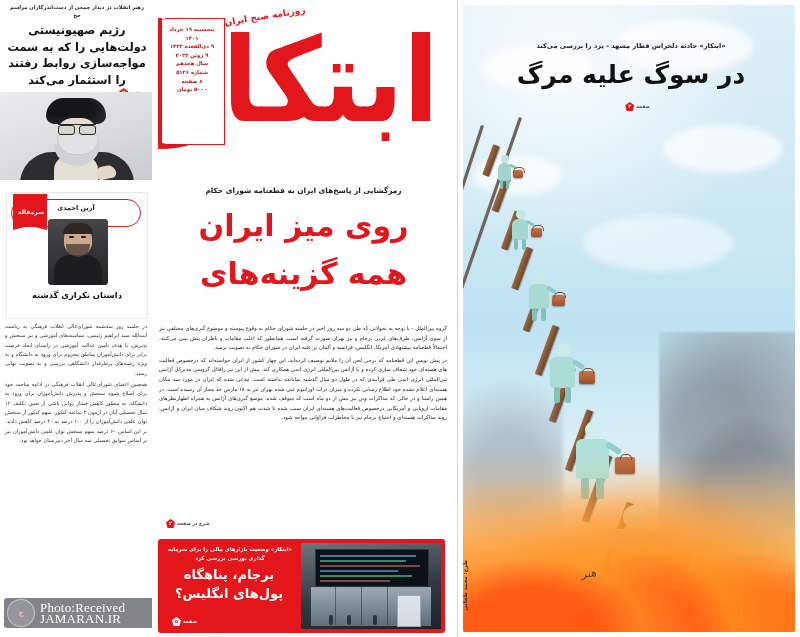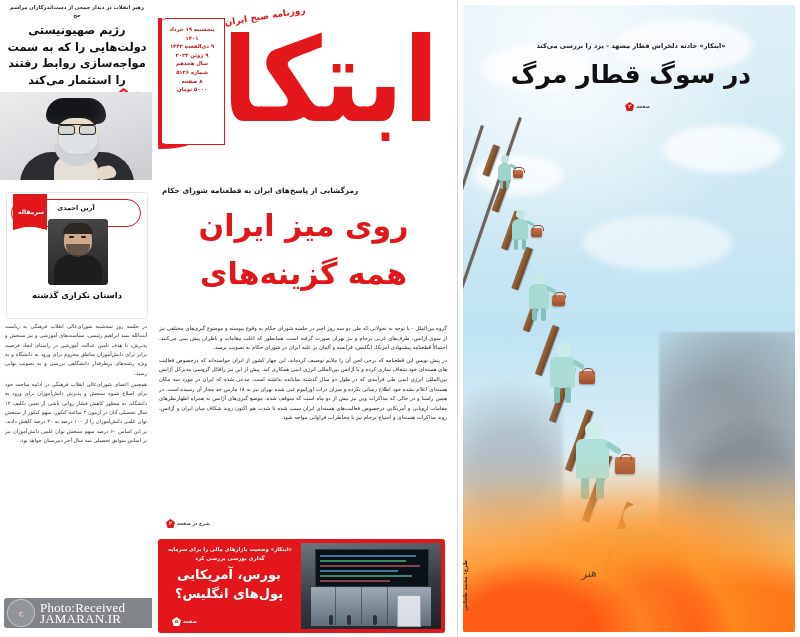--- a/index.html
+++ b/index.html
@@ -194,21 +194,21 @@
     background:#e2161b;
   }
   .date-lines{
     position:absolute;right:4px;top:6px;width:56px;text-align:center;
     font-size:5.3px;line-height:8.6px;color:#c0161b;font-weight:600;
   }
 
   
   .midcol{position:absolute;left:152px;top:182px;width:305px;height:455px;background:#fff;}
   .mid-kicker{
-    position:absolute;right:12px;top:4px;width:283px;text-align:left;
+    position:absolute;right:12px;top:4px;width:283px;text-align:center;
     font-size:7.4px;font-weight:bold;color:#1b1b1b;
   }
   .mid-head{
     position:absolute;right:10px;top:20px;width:287px;text-align:center;
     color:#e2161b;font-size:30px;line-height:48px;font-weight:bold;
     letter-spacing:-1px;
   }
   .mid-body{
     position:absolute;right:10px;top:142px;width:288px;
     font-size:5.35px;line-height:9.6px;color:#232323;text-align:justify;
@@ -454,21 +454,21 @@
         <div class="pp-mull" style="left:34px;"></div>
         <div class="pp-mull" style="left:60px;"></div>
         <div class="pp-mull" style="left:86px;"></div>
         <div class="pp-door"></div>
         <div class="pp-fig" style="left:28px;"></div>
         <div class="pp-fig" style="left:46px;"></div>
         <div class="pp-fig" style="left:72px;"></div>
       </div>
       <div class="promo-kicker">«ابتکار» وضعیت بازارهای مالی را برای سرمایه گذاری بورسی بررسی کرد</div>
       <div class="promo-head">
-        <div>بورس، آمریکایی</div>
+        <div>برجام، پناهگاه</div>
         <div>پول‌های انگلیس؟</div>
       </div>
       <div class="pagetag promo-tag">
         <span class="lbl">صفحه</span>
         <span class="pent">
           <i>۵</i>
         </span>
       </div>
     </div>
   </div>
@@ -552,21 +552,21 @@
       </div>
 
       <div class="smoke"></div>
       <div class="smoke2"></div>
       <div class="fire"></div>
 
       <div class="signature">هنر</div>
     </div>
 
     <div class="r-kicker">«ابتکار» حادثه دلخراش قطار مشهد - یزد را بررسی می‌کند</div>
-    <div class="r-head">در سوگ قطار مرگ</div>
+    <div class="r-head">در سوگ علیه مرگ</div>
     <div class="pagetag tag-right">
       <span class="lbl">صفحه</span>
       <span class="pent">
         <i>۳</i>
       </span>
     </div>
 
     <div class="credit">طرح: محمد طحانی</div>
   </div>
 

